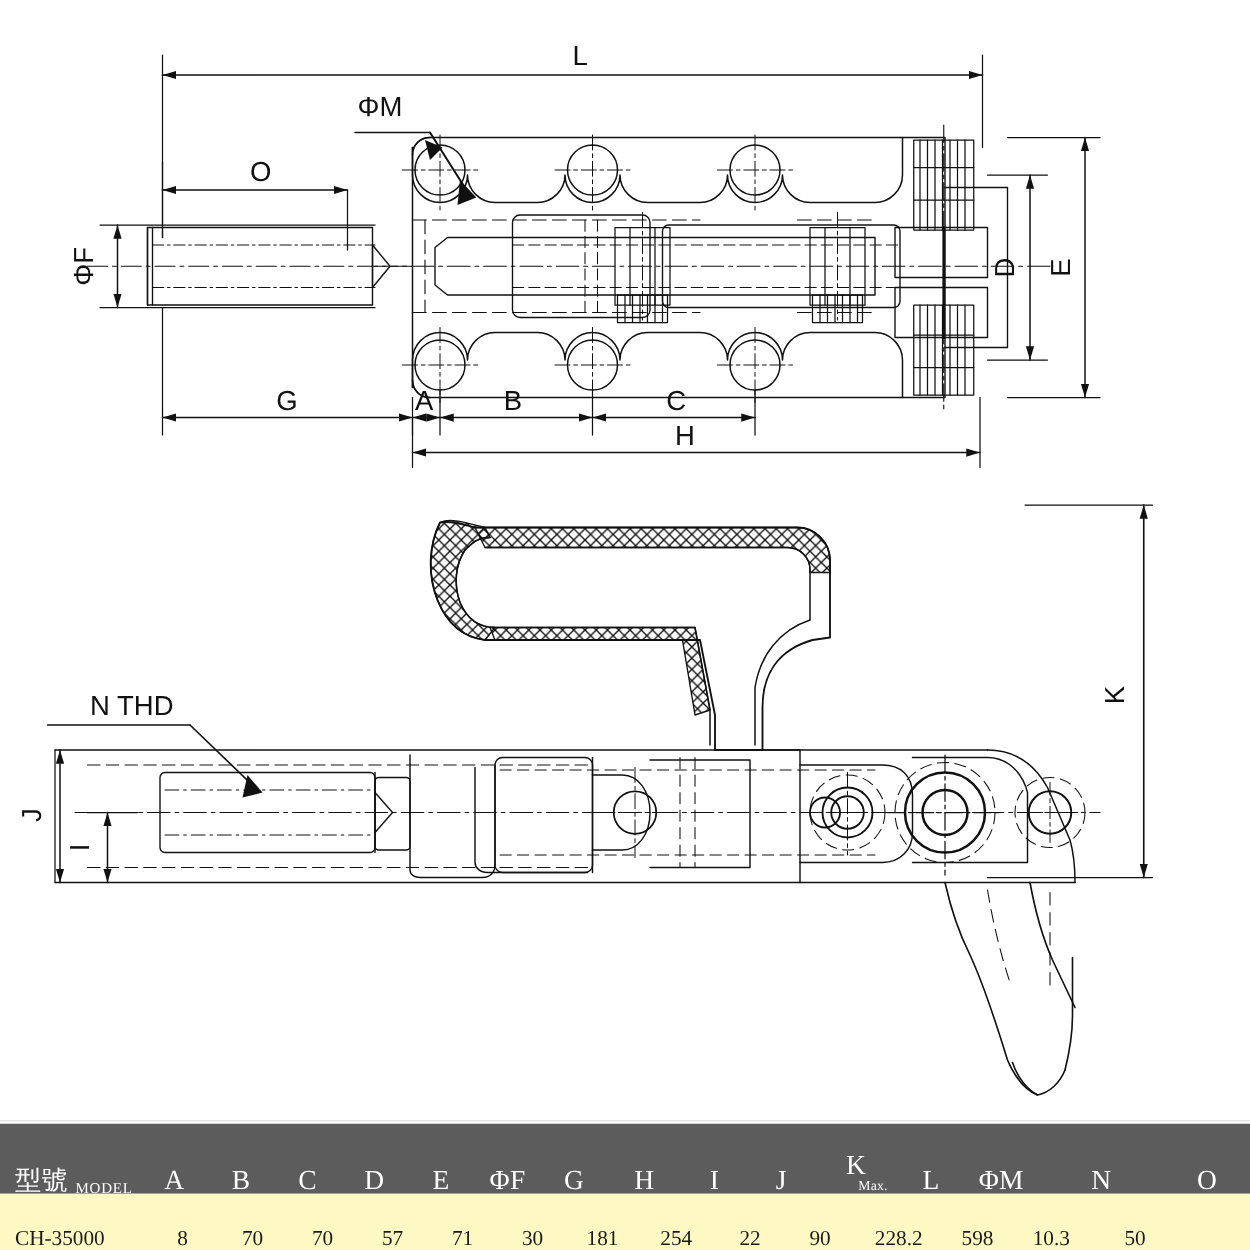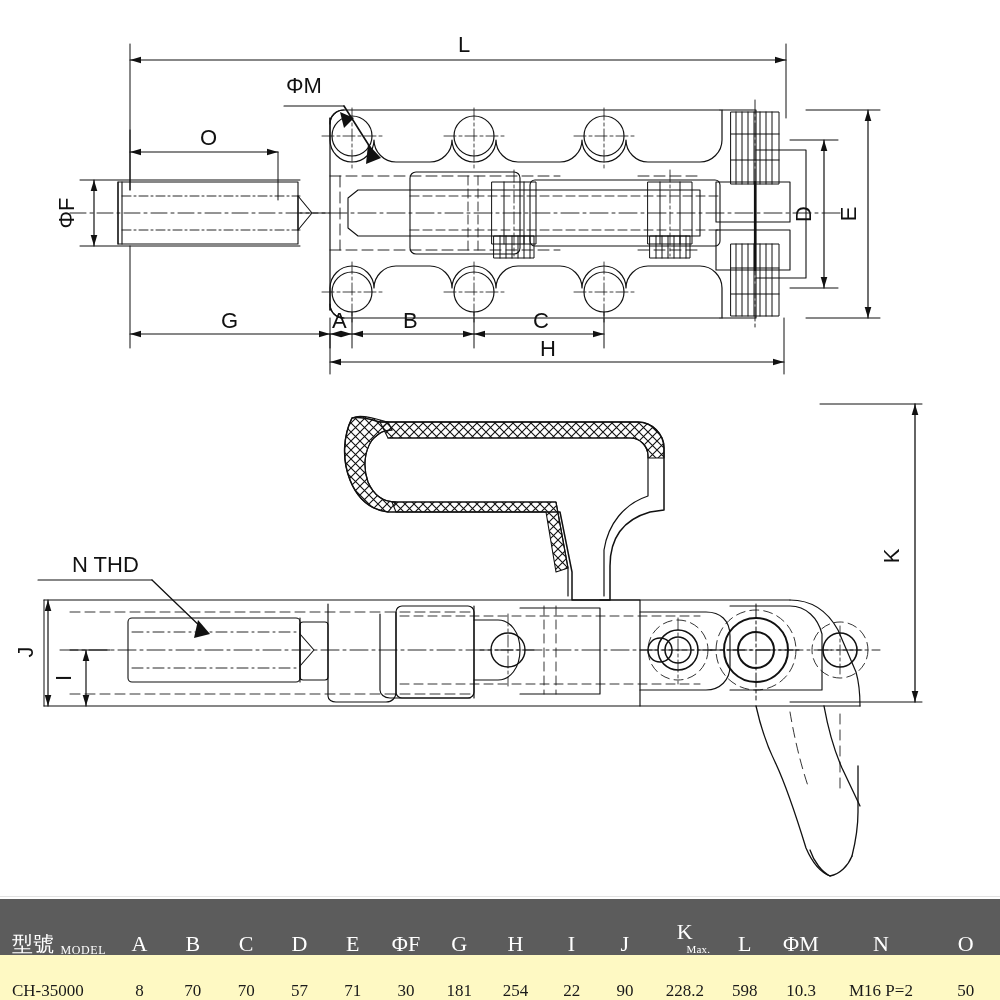--- a/index.html
+++ b/index.html
@@ -459,18 +459,17 @@
       <div class="cell" style="width:56px">57</div>
       <div class="cell" style="width:56px">71</div>
       <div class="cell" style="width:56px">30</div>
       <div class="cell" style="width:56px">181</div>
       <div class="cell" style="width:62px">254</div>
       <div class="cell" style="width:56px">22</div>
       <div class="cell" style="width:56px">90</div>
       <div class="cell" style="width:70px">228.2</div>
       <div class="cell" style="width:56px">598</div>
       <div class="cell" style="width:62px">10.3</div>
-      <div class="cell" style="width:106px">M16 P=2</div>
       <div class="cell" style="width:72px">50</div>
     </div>
   </div>
 
 </div>
 
 </body></html>

